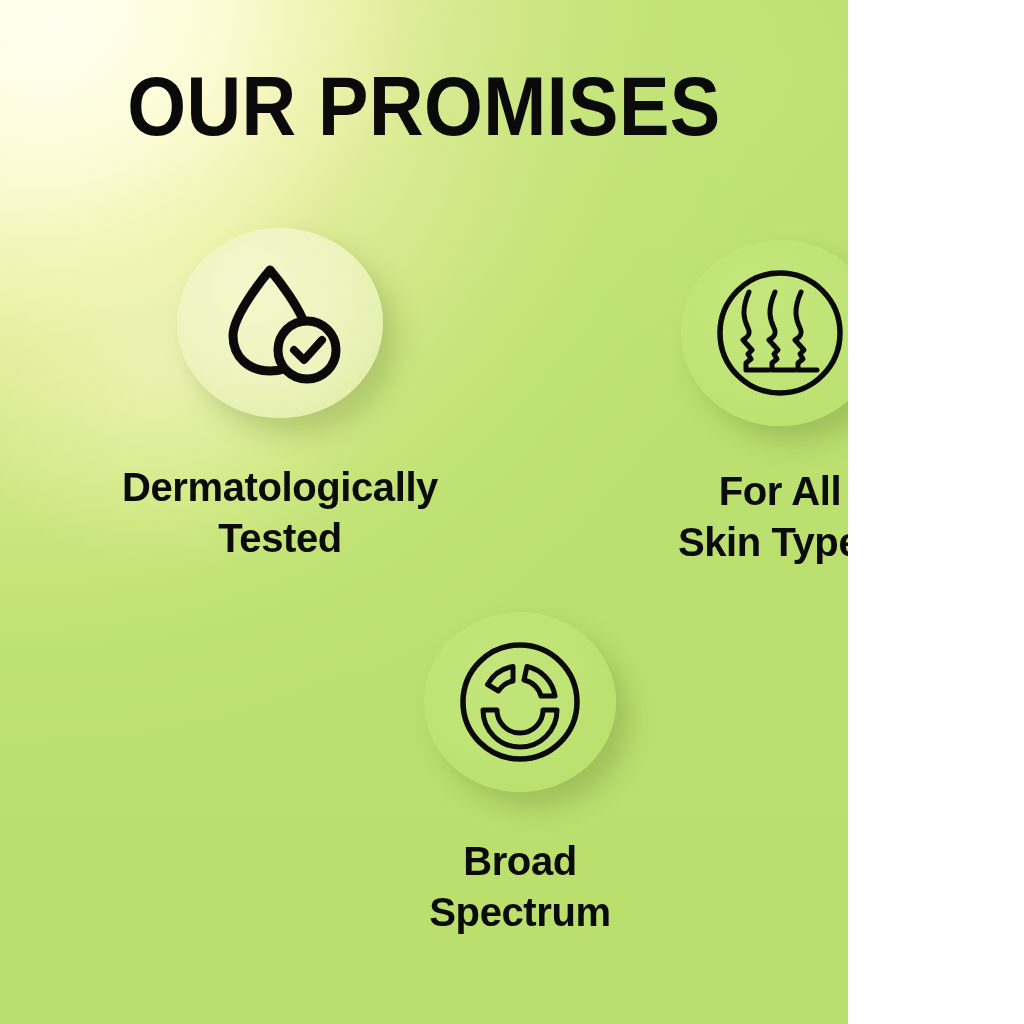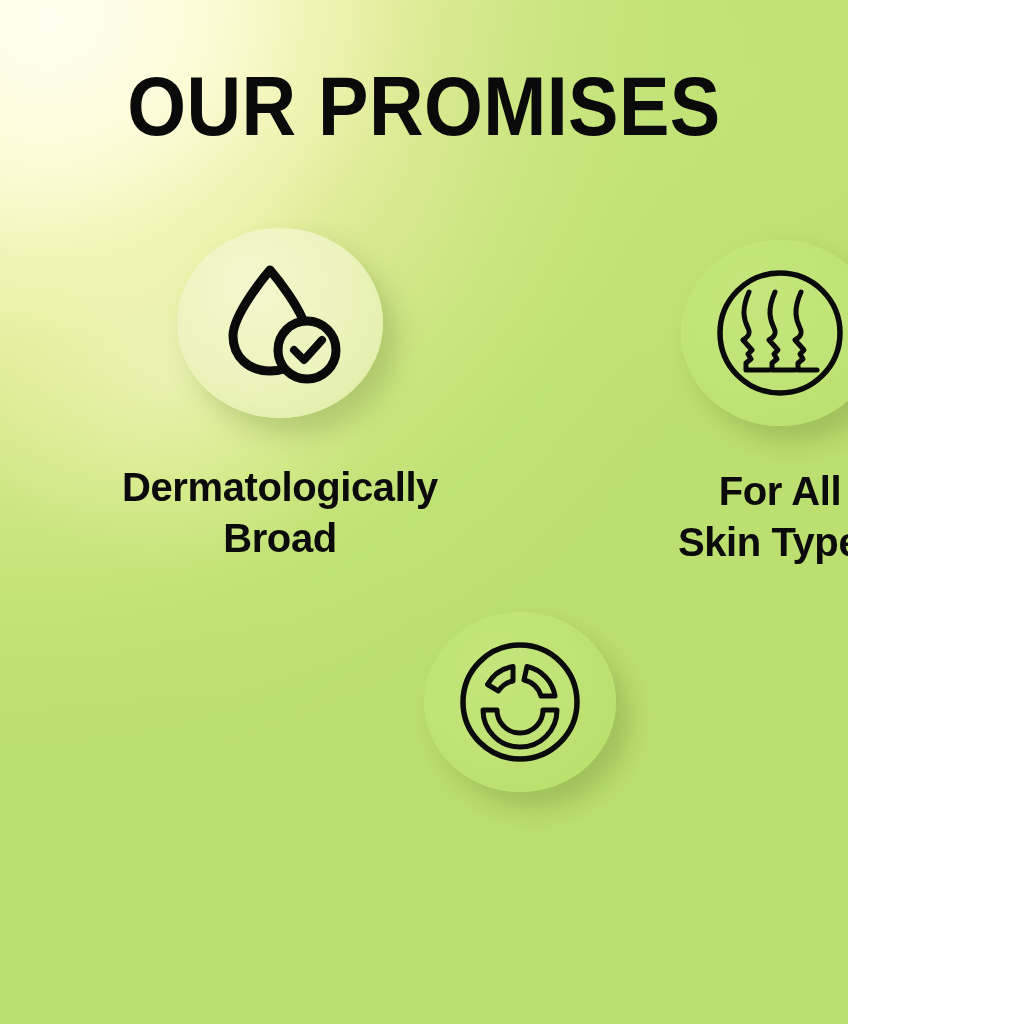--- a/index.html
+++ b/index.html
@@ -157,21 +157,21 @@
     <div class="badge badge-1">
       <span>
         <svg width="130" height="130" viewBox="0 0 130 130" fill="none" stroke="#0a0a0a" stroke-width="9" stroke-linecap="round" stroke-linejoin="round">
           <path d="M55 12 C55 12 18 55 18 78 C18 99 34 113 55 113 C76 113 92 99 92 78 C92 55 55 12 55 12 Z"></path>
           <circle cx="92" cy="92" r="29" fill="#eef4c0"></circle>
           <path d="M79 92 L89 102 L107 82" stroke-width="8"></path>
         </svg>
       </span>
     </div>
     <div class="promise-label">Dermatologically
-Broad</div>
+Tested</div>
   </div>
 
   <div class="promise promise-2">
     <div class="badge badge-2">
       <span>
         <svg width="134" height="134" viewBox="0 0 134 134" fill="none" stroke="#0a0a0a" stroke-width="5" stroke-linecap="round" stroke-linejoin="round">
           <circle cx="67" cy="67" r="60" stroke-width="5.5"></circle>
           <path d="M36 26 C28 44 31 54 35 62 C38 68 35 71 30 74 L39 84 L35 88 L38 93 L33 97 L33 104 L56 104"></path>
           <path d="M62 26 C54 44 57 54 61 62 C64 68 61 71 56 74 L65 84 L61 88 L64 93 L59 97 L59 104 L82 104"></path>
           <path d="M88 26 C80 44 83 54 87 62 C90 68 87 71 82 74 L91 84 L87 88 L90 93 L85 97 L85 104 L104 104"></path>
@@ -189,15 +189,17 @@
           <circle cx="64" cy="64" r="57" stroke-width="5.5"></circle>
 
           <path d="M31.5 46.5 A36 36 0 0 1 57 28.5 L57 43 A22 22 0 0 0 42.5 53 Z" stroke-width="5"></path>
 
           <path d="M71 28.5 A36 36 0 0 1 99 58 L85 58 A22 22 0 0 0 68 42 Z" stroke-width="5"></path>
 
           <path d="M27 72 A37 37 0 0 0 101 72 L87 72 A23 23 0 0 1 41 72 Z" stroke-width="5"></path>
         </svg>
       </span>
     </div>
+    <div class="promise-label">Broad
+Spectrum</div>
   </div>
 
 </div>
 
 </body></html>

